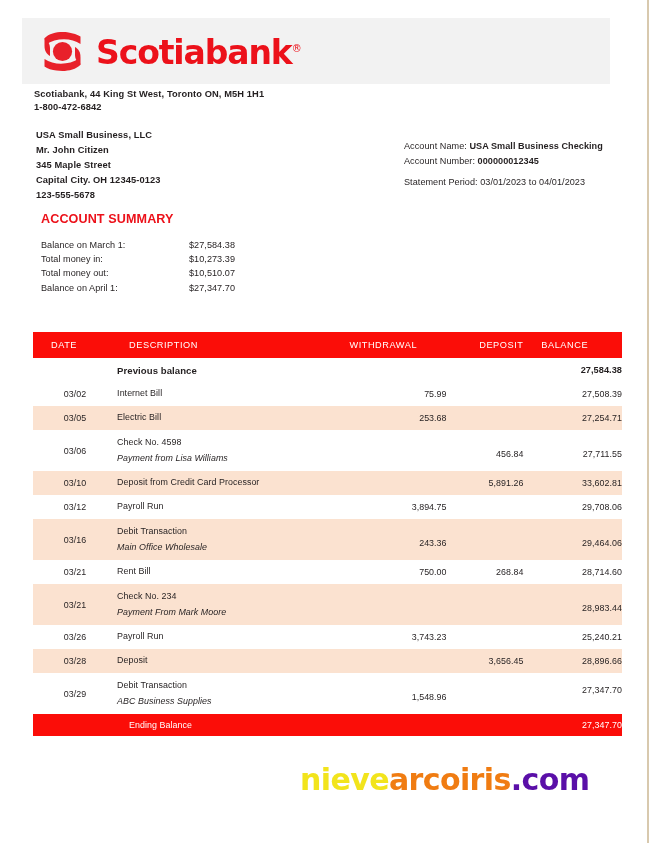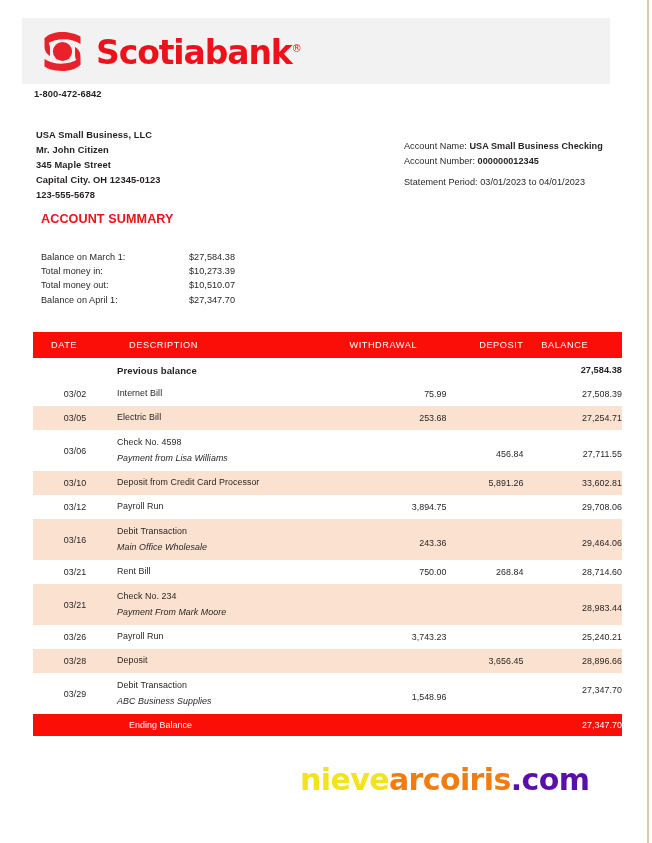--- a/index.html
+++ b/index.html
@@ -125,21 +125,21 @@
     left: 41px;
     top: 212px;
     font-size: 12.6px;
     font-weight: 700;
     color: #ec111a;
     letter-spacing: 0.1px;
   }
   .summary-table {
     position: absolute;
     left: 41px;
-    top: 252px;
+    top: 240px;
     font-size: 9.1px;
     border-collapse: collapse;
     letter-spacing: 0.05px;
   }
   .summary-table td {
     padding: 0 0 4.2px 0;
     vertical-align: top;
     white-space: nowrap;
   }
   .summary-table td.k { width: 148px; }
@@ -245,20 +245,21 @@
         <path d="M40.5 35.8 C35 41.5 25 42.8 16.5 41.6 C12 41.0 7.5 39.4 4.5 37.4 L4.5 30.0 C9 33.0 15 34.8 21 34.8 C27.5 34.8 34.0 33.0 39.0 29.6 Z" fill="#e8212a"></path>
         <path d="M4.5 9.2 C4.5 9.2 4.5 16.5 4.5 16.5 C4.5 22.0 6.5 25.0 10.0 27.0 L10.0 19.2 C10.0 14.8 7.5 11.2 4.5 9.2 Z" fill="#e8212a"></path>
         <path d="M40.5 35.8 C40.5 35.8 40.5 28.5 40.5 28.5 C40.5 23.0 38.5 20.0 35.0 18.0 L35.0 25.8 C35.0 30.2 37.5 33.8 40.5 35.8 Z" fill="#e8212a"></path>
         <circle cx="22.5" cy="22.5" r="9.6" fill="#e8212a"></circle>
       </svg>
     </span>
     <span class="logo-word"><span>Scotiabank</span><span class="logo-reg">®</span></span>
   </div>
 
   <div class="bank-addr">
+    <div>Scotiabank, 44 King St West, Toronto ON, M5H 1H1</div>
     <div>1-800-472-6842</div>
   </div>
 
   <div class="customer-block">
     <div>USA Small Business, LLC</div>
     <div>Mr. John Citizen</div>
     <div>345 Maple Street</div>
     <div>Capital City. OH 12345-0123</div>
     <div>123-555-5678</div>
   </div>

